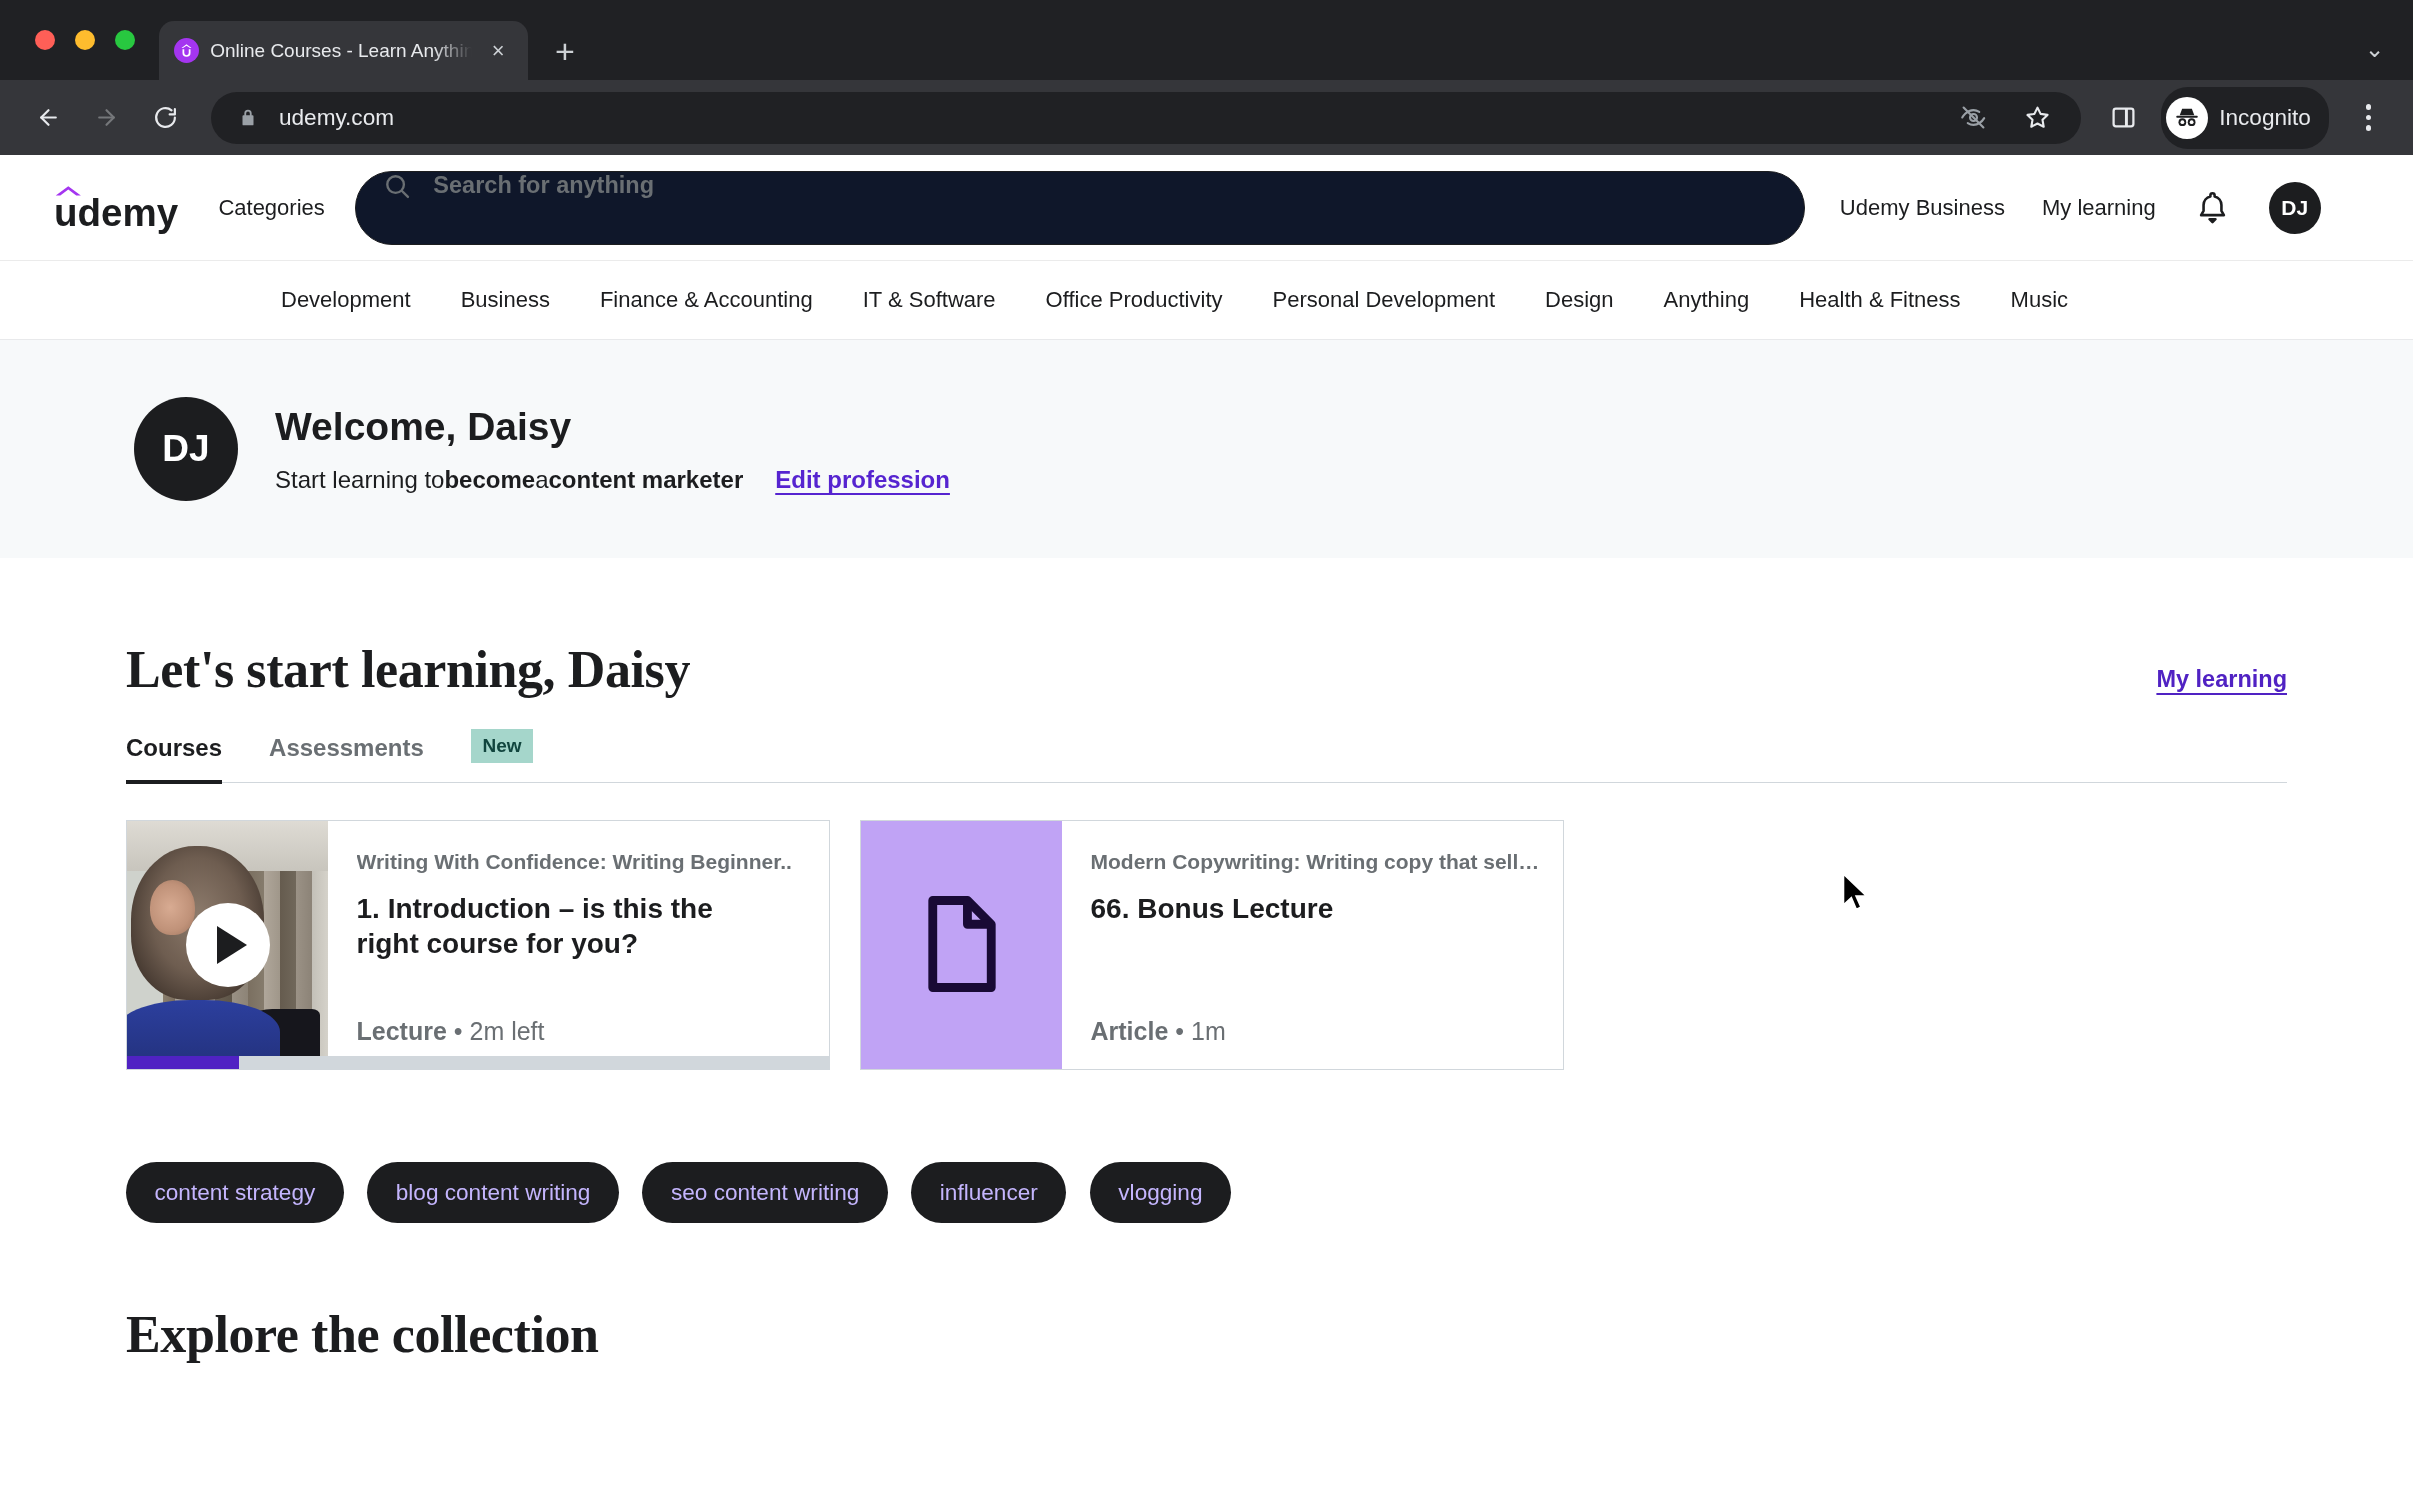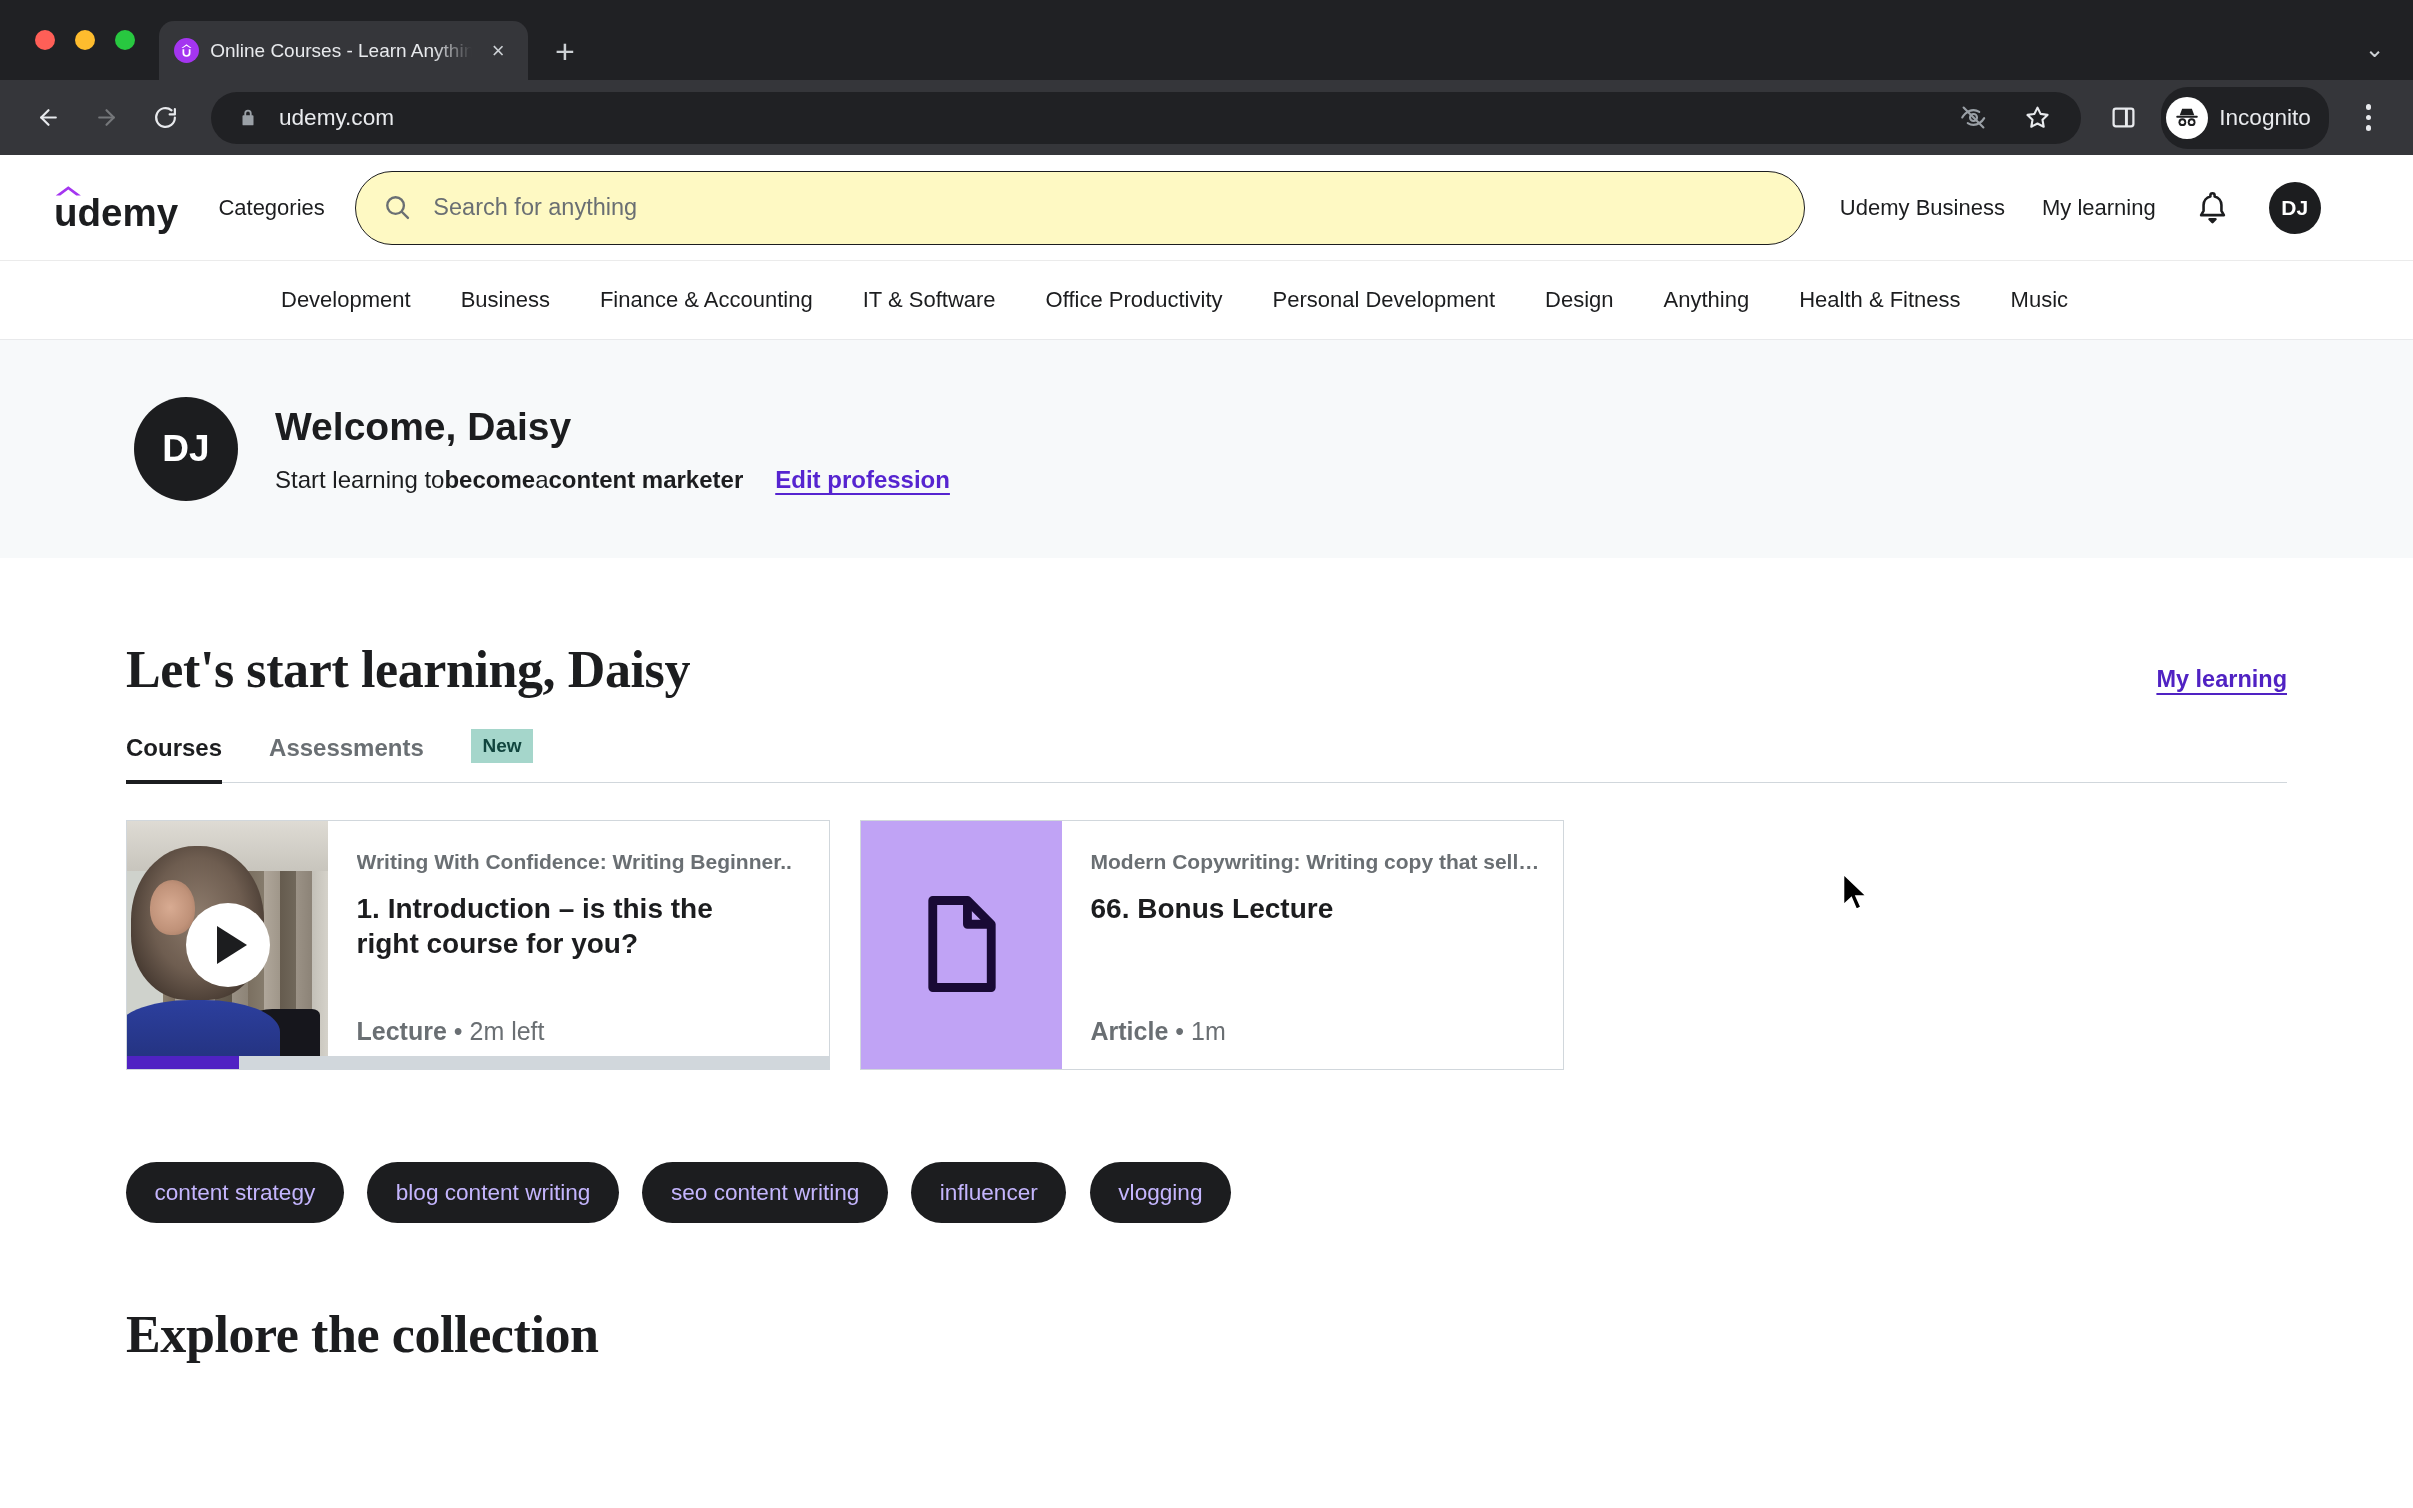--- a/index.html
+++ b/index.html
@@ -101,24 +101,25 @@
     height: 106px; background: #fff;
     display: flex; align-items: center; padding: 0 44px; gap: 0;
     border-bottom: 0.8px solid #ebebeb;
   }
   .logo { width: 134px; height: 52px; flex: 0 0 134px; margin-right: 22px; }
   .hdr-link {
     font-size: 22px; color: #1c1d1f; white-space: nowrap;
   }
   .categories-btn { padding: 0 18.4px; margin-right: 11.7px; }
   .searchbar {
-    flex: 1; height: 74px; background: #fef9c3;
+    flex: 1; height: 74px; background: #0f172a;
     border: 0.8px solid #1c1d1f; border-radius: 37px;
-    display: flex; align-items: center; padding: 0 27px; gap: 22px;
+    display: flex; padding: 0 27px; gap: 22px;
     max-width: 1450px;
+    font-weight: bold;
   }
   .search-placeholder { font-size: 23.5px; color: #6a6f73; }
   .hdr-right { display: flex; align-items: center; gap: 37px; margin-left: 35px; }
   .bell { width: 39px; height: 39px; flex: 0 0 39px; }
   .avatar-sm {
     width: 52px; height: 52px; border-radius: 50%; background: #1c1d1f;
     color: #fff; font-size: 21px; font-weight: bold;
     display: flex; align-items: center; justify-content: center; flex: 0 0 52px;
   }
 

